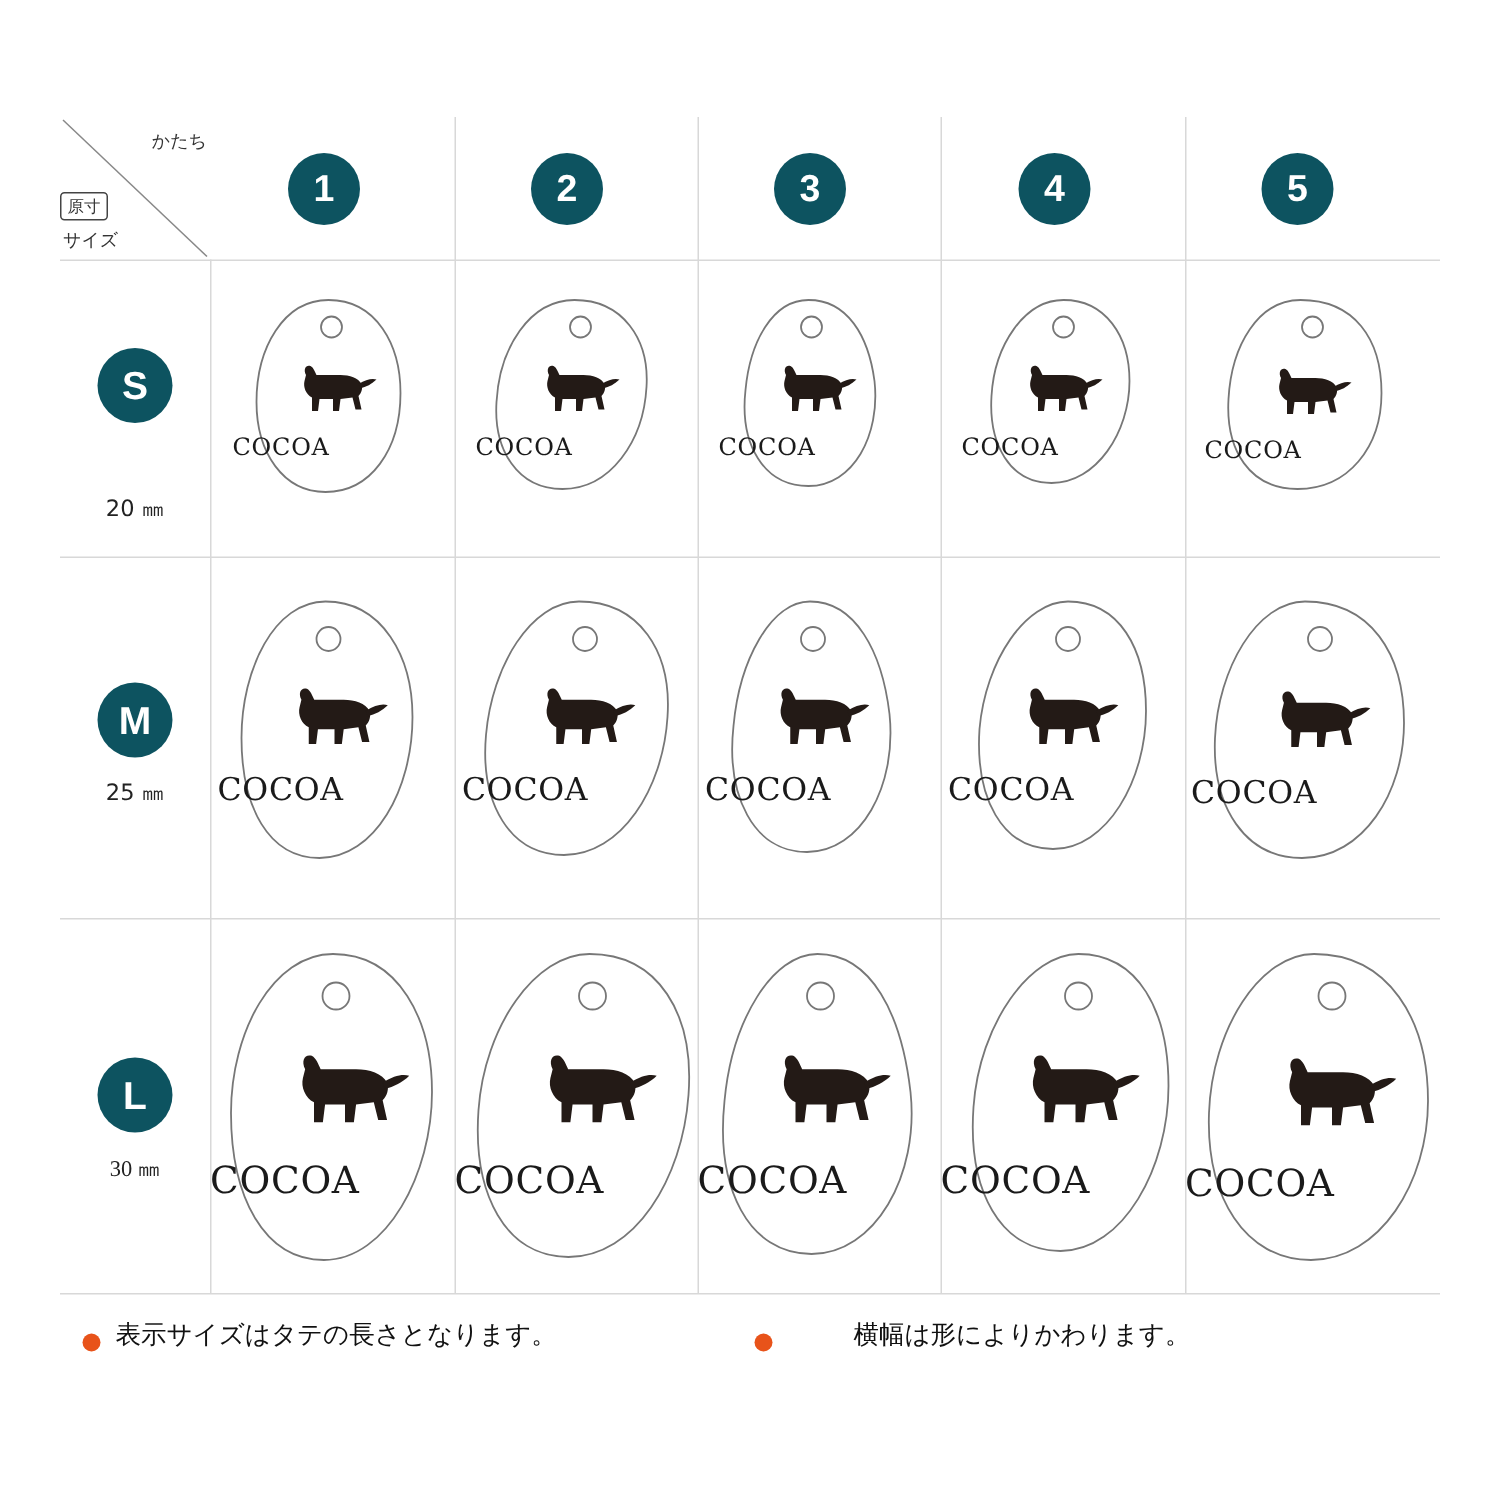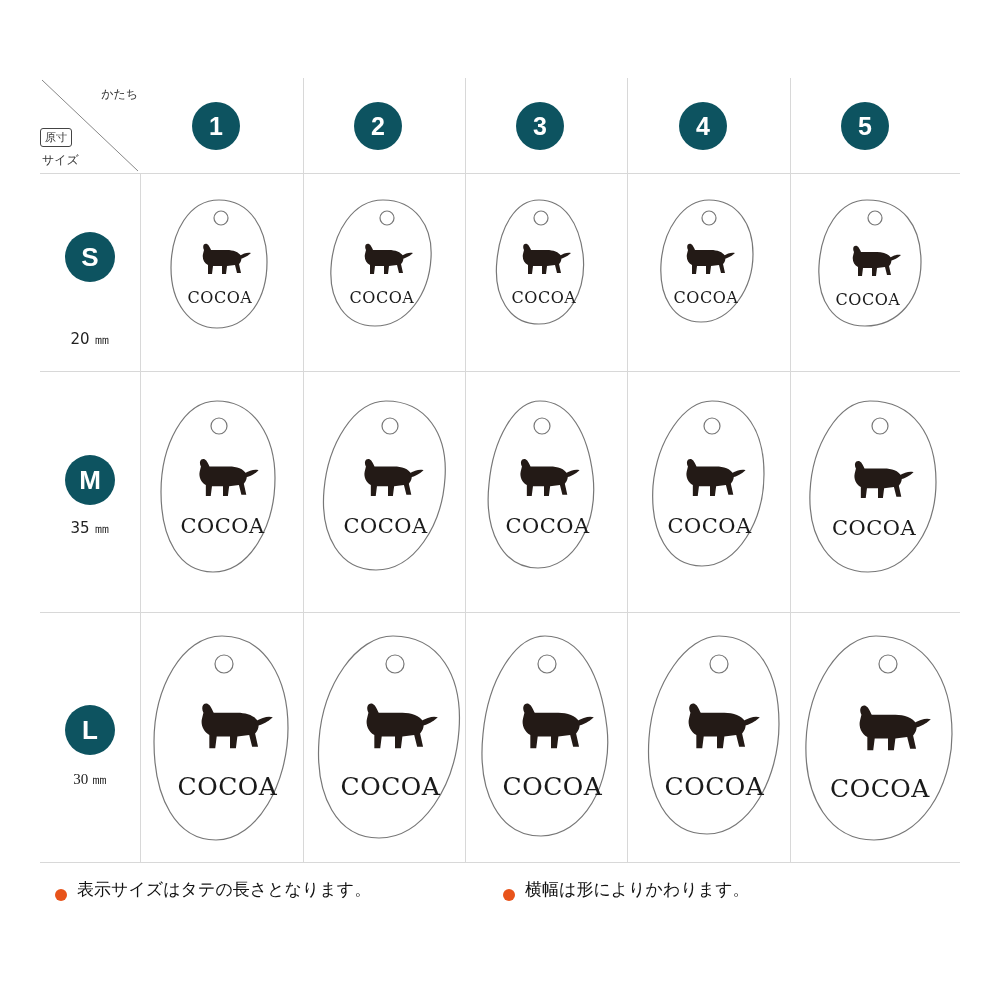--- a/index.html
+++ b/index.html
@@ -122,21 +122,20 @@
     position: absolute;
   }
   .cell svg {
     display: block;
     overflow: visible;
   }
   .tagname {
     position: absolute;
     left: 0;
     width: 100%;
-    text-align: center;
     font-family: "DejaVu Serif", serif;
     color: #1a1a1a;
     letter-spacing: 0.5px;
     white-space: nowrap;
   }
 
   
   .notes {
     position: absolute;
     left: 55px;
@@ -154,21 +153,21 @@
   }
   .note .dot {
     width: 12px;
     height: 12px;
     border-radius: 50%;
     background: #e8531a;
     margin-right: 10px;
     flex: 0 0 auto;
   }
   .note-1 { left: 0px; top: 0px; }
-  .note-2 { left: 448px; top: 0px; }
+  .note-2 { left: 448px; top: 0px; gap: 44px; }
 </style>
 </head>
 <body>
 
 <div class="sheet">
 
   <div class="hline" style="left:40px; top:173px; width:920px;"></div>
   <div class="hline" style="left:40px; top:371px; width:920px;"></div>
   <div class="hline" style="left:40px; top:612px; width:920px;"></div>
   <div class="hline" style="left:40px; top:862px; width:920px;"></div>
@@ -191,21 +190,21 @@
   <div class="colbadge" style="left:192px; top:102px;">1</div>
   <div class="colbadge" style="left:354px; top:102px;">2</div>
   <div class="colbadge" style="left:516px; top:102px;">3</div>
   <div class="colbadge" style="left:679px; top:102px;">4</div>
   <div class="colbadge" style="left:841px; top:102px;">5</div>
 
   <div class="rowbadge" style="left:65px; top:232px;">S</div>
   <div class="rowmm" style="left:35px; top:298px;margin-top:32px;">20 ㎜</div>
 
   <div class="rowbadge" style="left:65px; top:455px;">M</div>
-  <div class="rowmm" style="left:35px; top:519px;">35 ㎜</div>
+  <div class="rowmm" style="left:35px; top:519px;">25 ㎜</div>
 
   <div class="rowbadge" style="left:65px; top:705px;">L</div>
   <div class="rowmm" style="left:35px; top:770px;font-family:Liberation Serif, serif;">30 ㎜</div>
 
   <div class="cell" style="left:155px; top:196px; width:130px; height:140px;">
     <svg width="130" height="140" viewBox="0 0 130 140">
       <path d="M64 4 C96 4 112 34 112 66 C112 104 92 132 62 132 C34 132 16 106 16 72 C16 36 34 4 64 4 Z" fill="#ffffff" stroke="#777" stroke-width="1.2"></path>
       <circle cx="66" cy="22" r="7" fill="#ffffff" stroke="#777" stroke-width="1.2"></circle>
     </svg>
     <svg style="position:absolute; left:36px; top:44px;" width="62" height="42" viewBox="0 0 62 42">

